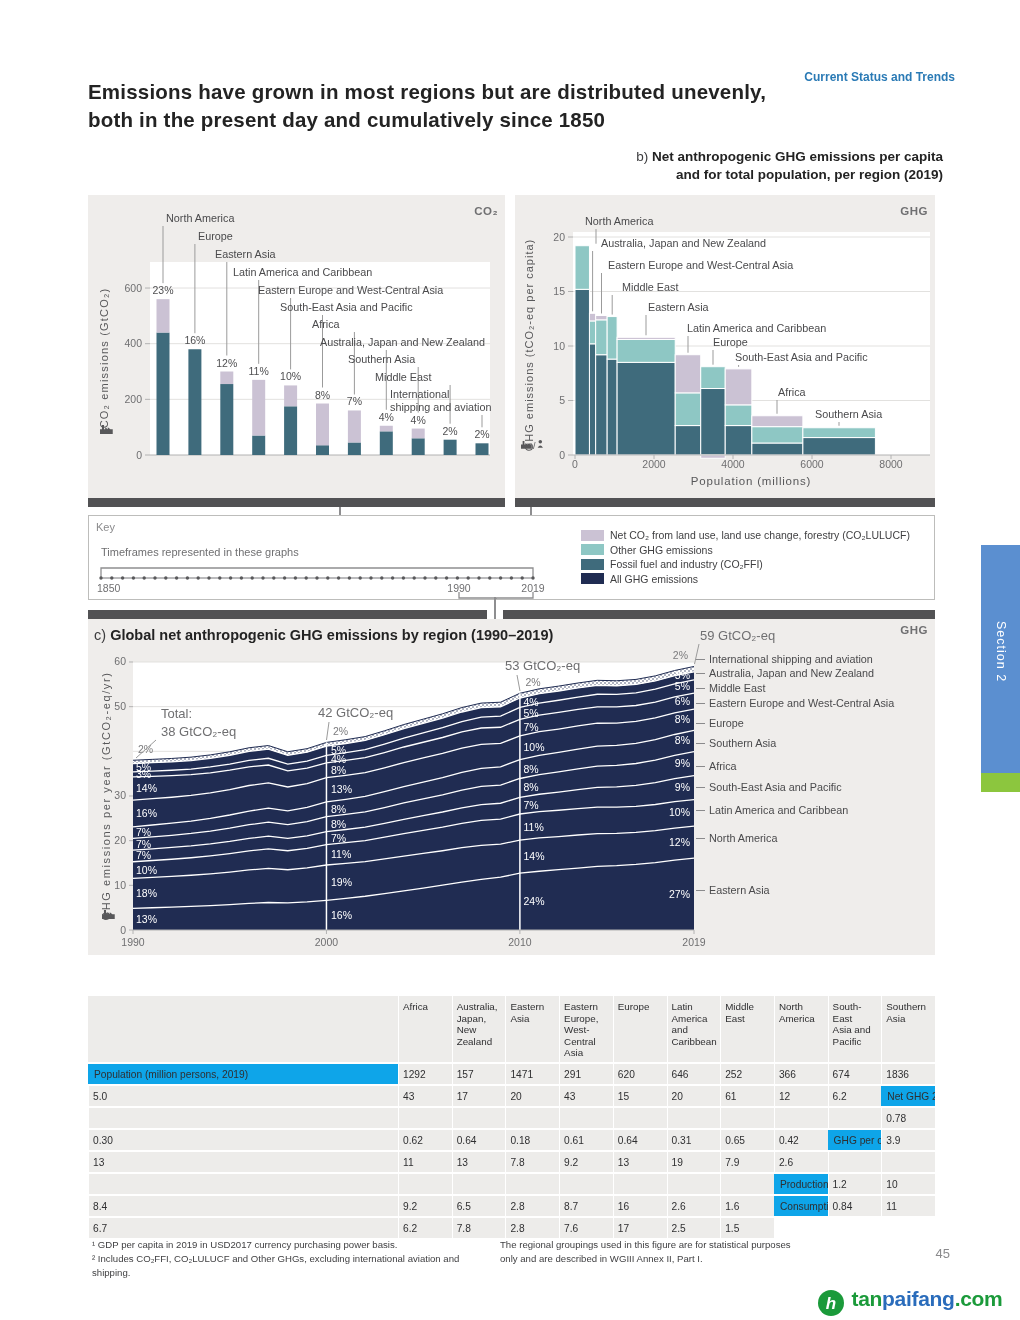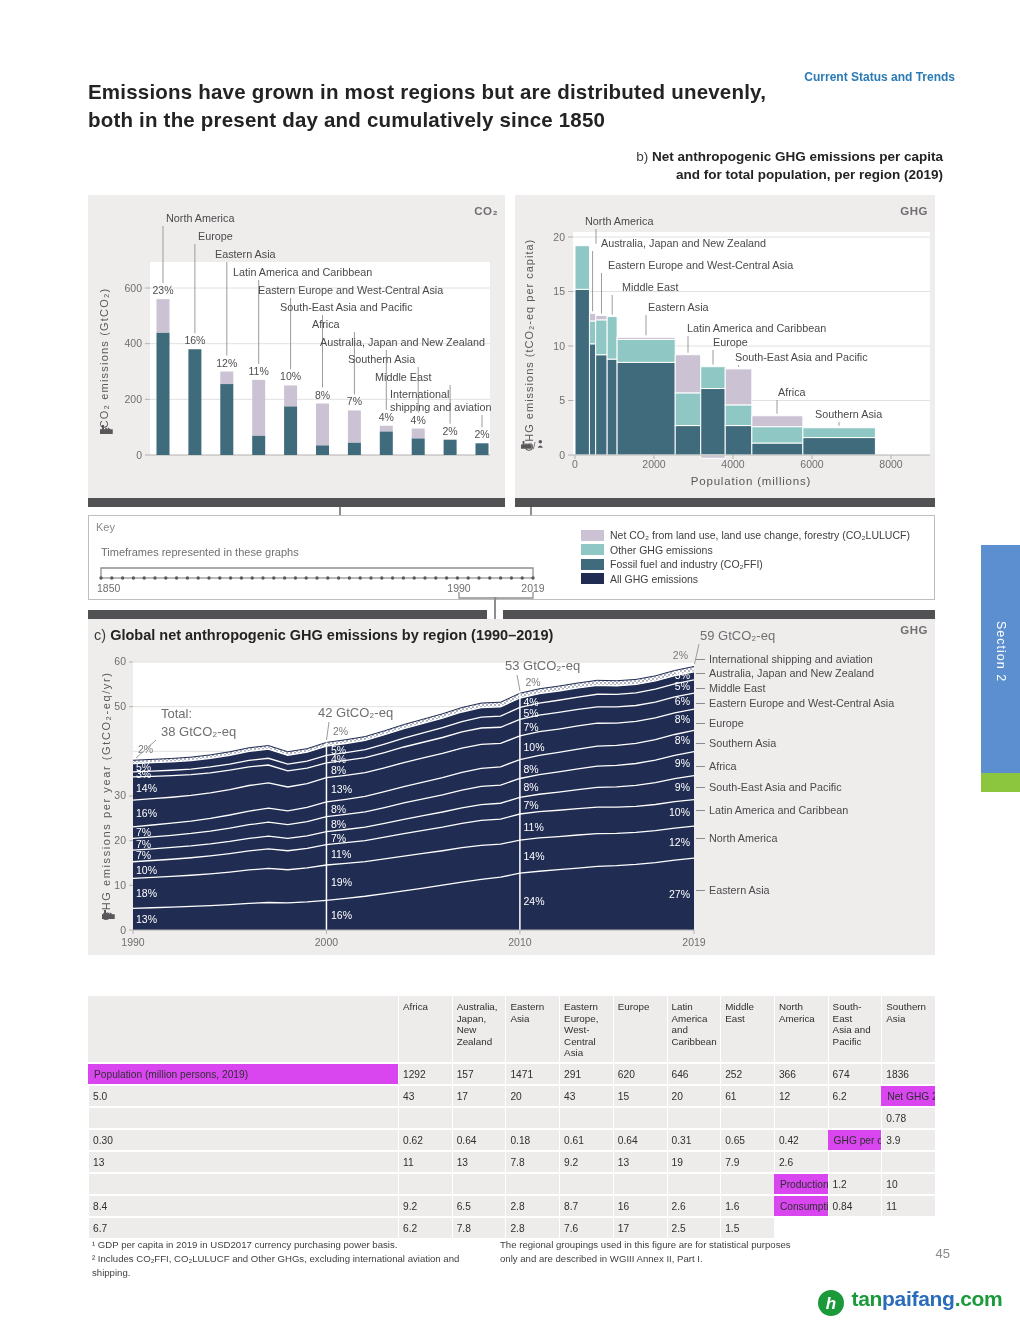--- a/index.html
+++ b/index.html
@@ -19,21 +19,21 @@
   .cornertag{color:#6f6f71;font-size:11.5px;font-weight:600;letter-spacing:.5px;}
   .keylab{color:#8a8a8c;font-size:11px;}
   .tflab{color:#6f6f71;font-size:11px;}
   .tlyear{color:#6f6f71;font-size:10.5px;}
   .legend-row{display:flex;align-items:center;height:14.5px;}
   .legend-sw{width:23px;height:11px;margin-right:6px;flex:0 0 auto;}
   .legend-lb{color:#3f3f41;font-size:10.5px;white-space:nowrap;}
   #dtable{position:absolute;left:88px;top:996px;width:847px;display:grid;grid-template-columns:310px repeat(10,1fr);}
   .th{background:#edecea;border-bottom:2px solid #fff;border-left:1px solid #fff;padding:5px 3px 3px 4px;font-size:9.8px;color:#2f2f31;line-height:11.5px;min-height:44px;}
   .thfirst{background:#edecea;border-bottom:2px solid #fff;}
-  .rlabel{background:#d946ef;border-bottom:2px solid #fff;padding:5px 3px 4px 6px;font-size:10.2px;color:#2f2f31;white-space:nowrap;overflow:hidden;}
+  .rlabel{background:#0ea5e9;border-bottom:2px solid #fff;padding:5px 3px 4px 6px;font-size:10.2px;color:#2f2f31;white-space:nowrap;overflow:hidden;}
   .val{background:#edecea;border-bottom:2px solid #fff;border-left:1px solid #fff;padding:5px 3px 4px 4px;font-size:10.2px;color:#2f2f31;}
   .foot{color:#3f3f41;font-size:9.6px;line-height:14px;}
   .pagenum{color:#8a8a8c;font-size:13px;}
   .sectab{position:absolute;left:981px;top:545px;width:39px;height:228px;background:#5b8fd0;display:flex;align-items:center;justify-content:flex-end;}
   .sectab span{writing-mode:vertical-rl;color:#fff;font-size:12.5px;letter-spacing:1px;padding-bottom:14px;margin:0 auto;}
   .greenblk{position:absolute;left:981px;top:773px;width:39px;height:19px;background:#8cc63e;}
   .logo-text{font-size:21px;font-weight:700;letter-spacing:-0.3px;}
 </style>
 </head>
 <body>

